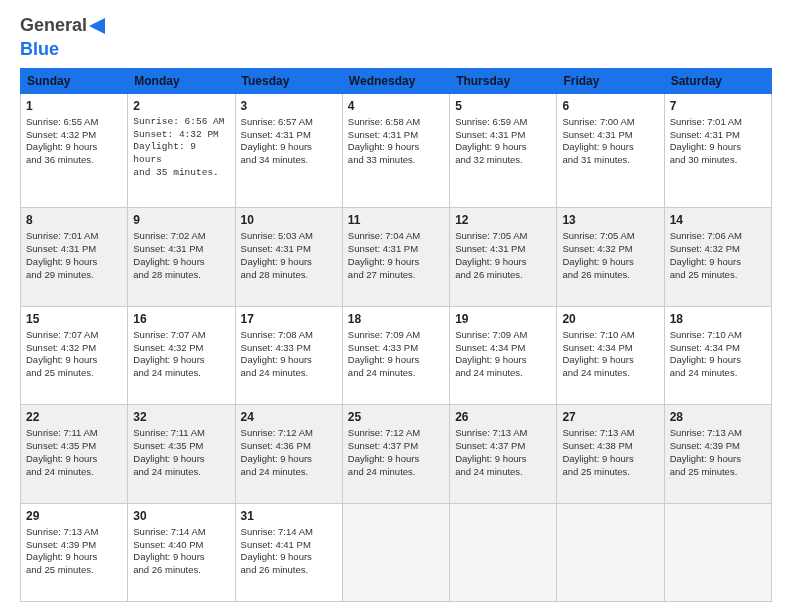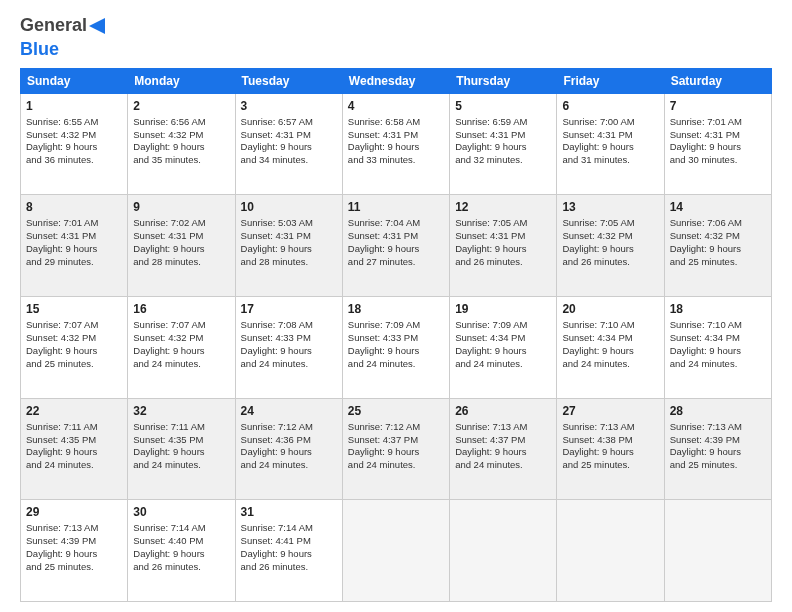--- a/index.html
+++ b/index.html
@@ -41,21 +41,21 @@
       color: #444;
     }
     .calendar {
       flex: 1;
       border-collapse: collapse;
       width: 100%;
       font-size: 10px;
     }
     .calendar th {
       background: #1a73e8;
-      color: #ffffff;
+      color: #0f172a;
       text-align: left;
       padding: 5px 6px;
       font-size: 12px;
       font-weight: bold;
       border: 1px solid #1a73e8;
     }
     .calendar td {
       border: 1px solid #ccc;
       vertical-align: top;
       padding: 4px 5px;
@@ -117,21 +117,21 @@
     <tr>
           <td>
             <span class="day-num">1</span>
             <div class="day-info" style="white-space: pre-line;">Sunrise: 6:55 AM
 Sunset: 4:32 PM
 Daylight: 9 hours
 and 36 minutes.</div>
           </td>
           <td>
             <span class="day-num">2</span>
-            <div class="day-info" style="white-space: pre-line;">Sunrise: 6:56 AM
+            <div class="day-info" style="white-space: pre-line; font-family: Liberation Mono, monospace;">Sunrise: 6:56 AM
 Sunset: 4:32 PM
 Daylight: 9 hours
 and 35 minutes.</div>
           </td>
           <td>
             <span class="day-num">3</span>
             <div class="day-info" style="white-space: pre-line;">Sunrise: 6:57 AM
 Sunset: 4:31 PM
 Daylight: 9 hours
 and 34 minutes.</div>

